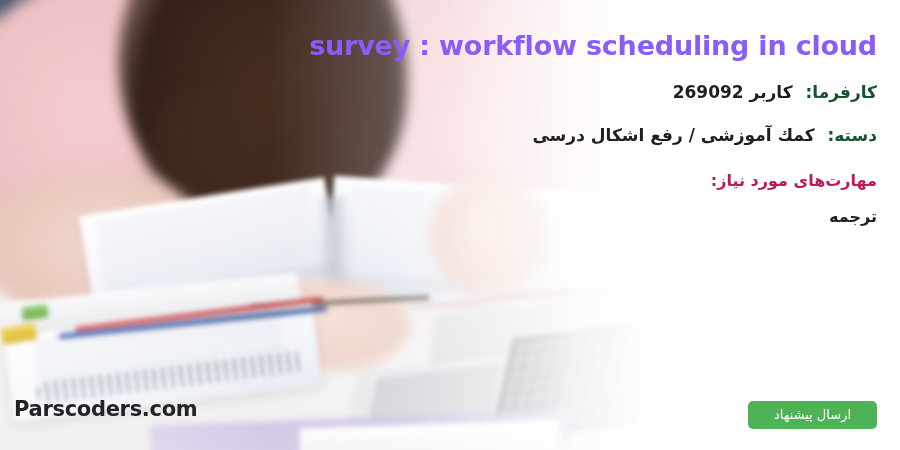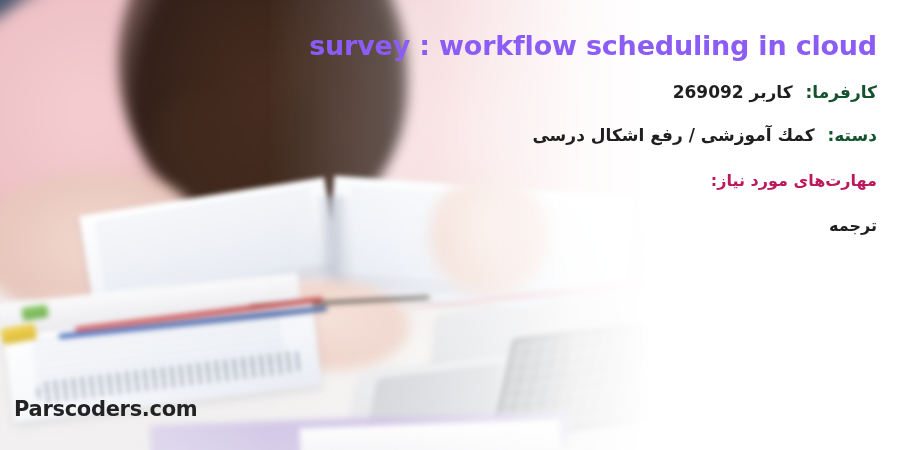--- a/index.html
+++ b/index.html
@@ -340,21 +340,21 @@
     font-size: 17px;
     line-height: 1.45;
     color: #1f1f1f;
     font-weight: bold;
   }
   .meta-row .label { color: #14532d; }
   .meta-row .value { color: #1f1f1f; margin-right: 7px; }
 
   .skills-row { margin-top: 21px; }
   .skills-row .skill-label { display: block; font-size: 16px; font-weight: bold; color: #be185d; }
-  .skills-row .skill-value { display: block; font-size: 16px; font-weight: bold; color: #1f1f1f; margin-top: 22px; }
+  .skills-row .skill-value { display: block; font-size: 16px; font-weight: bold; color: #1f1f1f; margin-top: 13px; }
 
   
   .cta {
     position: absolute;
     left: 748px;
     top: 401px;
     width: 129px;
     height: 28px;
     border: none;
     border-radius: 5px;
@@ -448,16 +448,17 @@
       <span class="value">کمك آموزشی / رفع اشکال درسی</span>
     </div>
 
     <div class="meta-row skills-row">
       <span class="skill-label">مهارت‌های مورد نیاز:</span>
       <span class="skill-value">ترجمه</span>
     </div>
 
   </div>
 
+  <button class="cta">ارسال پیشنهاد</button>
 
   <div class="watermark">Parscoders.com</div>
 
 </div>
 
 </body></html>

